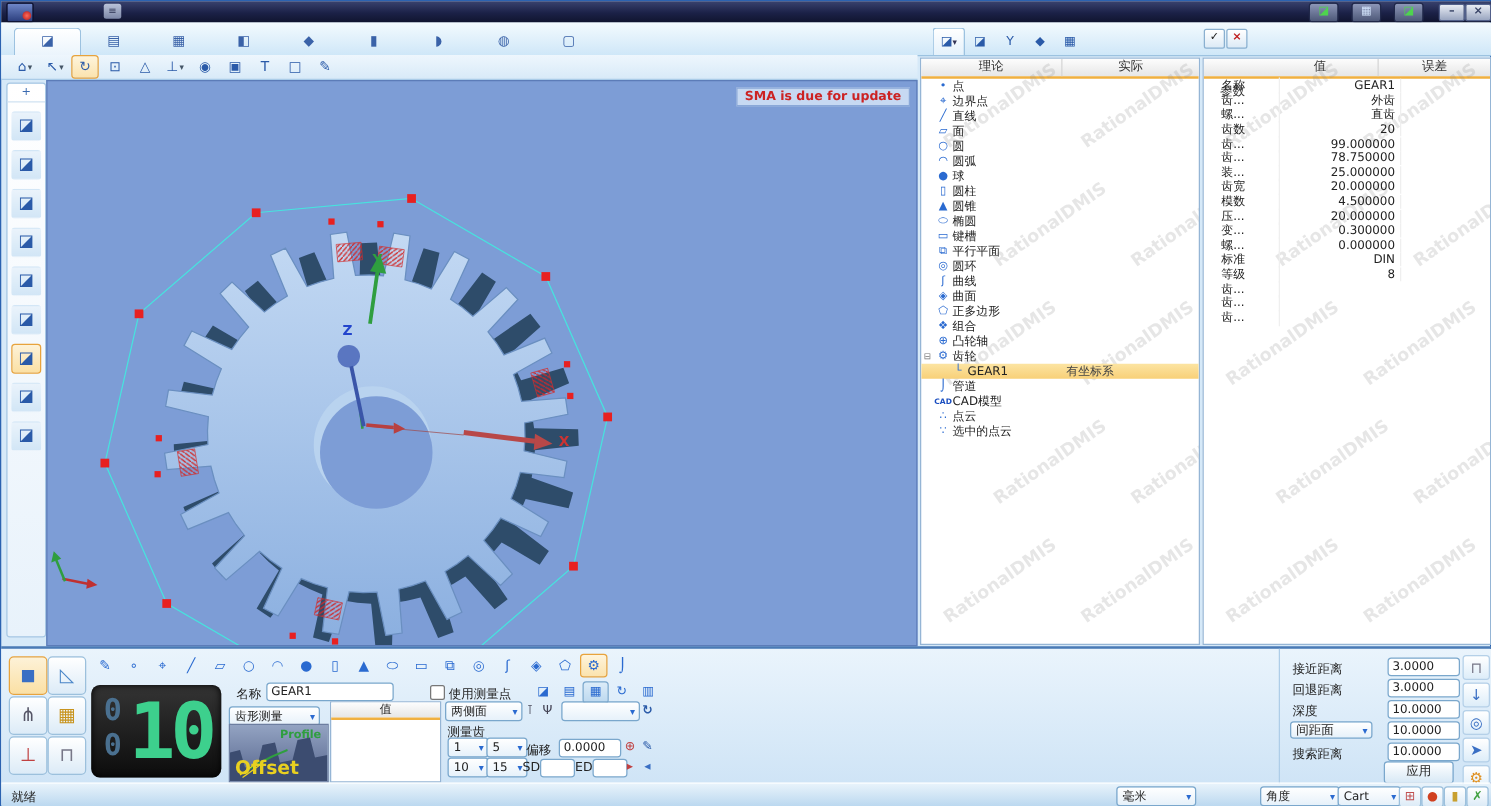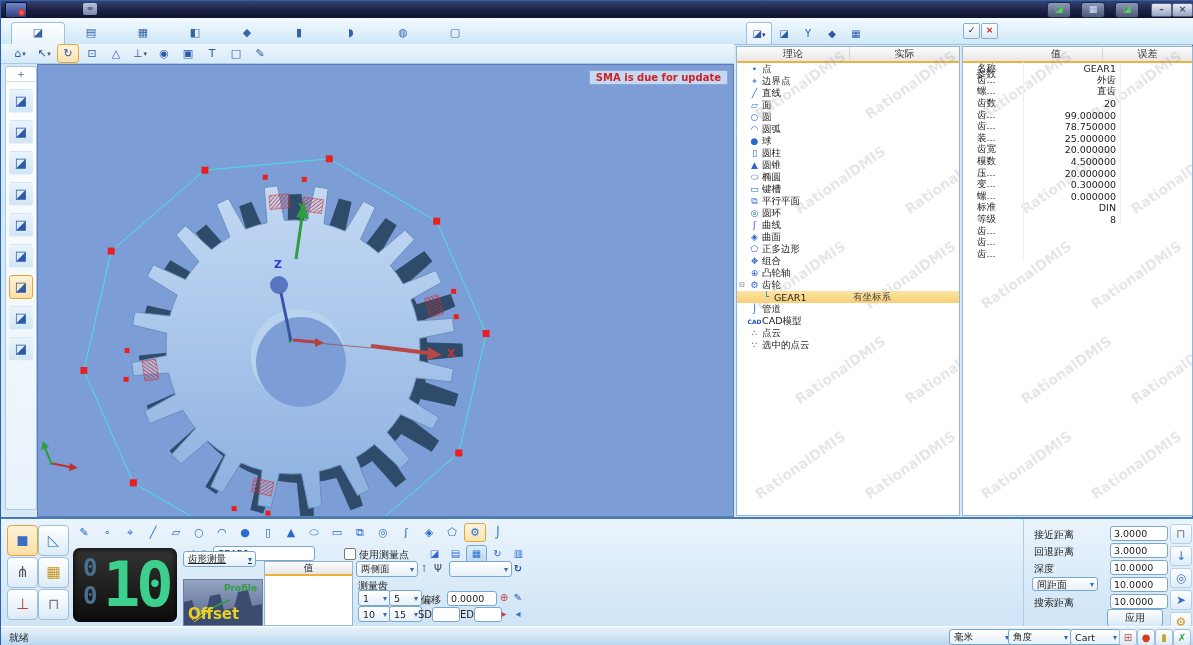--- a/index.html
+++ b/index.html
@@ -585,21 +585,21 @@
 
     <div class="minitabs">
 
     <div class="mtab"><span>◪</span></div>
         <div class="mtab"><span>▤</span></div>
         <div class="mtab active"><span>▦</span></div>
         <div class="mtab"><span>↻</span></div>
         <div class="mtab"><span>▥</span></div>
       </div>
 
-    <div class="select" style="left:182px;top:32px;width:64px;text-decoration:underline;">
+    <div class="select" style="left:182px;top:46px;width:64px;">
       <span>齿形测量</span>
         <span class="caret">▾</span>
     </div>
 
     <div class="profthumb">
       <svg width="78" height="45" viewBox="0 0 78 45" style="position:absolute;left:0;top:0;">
         <path d="M0,45 L0,22 L8,20 L12,34 L22,32 L26,16 L36,14 L40,30 L50,28 L54,12 L64,10 L68,26 L78,24 L78,45 Z" fill="#3c4c70"></path>
         <path d="M14,36 Q30,26 46,20" stroke="#2f9e3f" stroke-width="1.5" fill="none"></path>
         <path d="M8,40 L22,30 M10,42 L24,32" stroke="#e8d020" stroke-width="1" fill="none"></path>
       </svg>
@@ -703,21 +703,21 @@
         <div class="rsicon" style="color: rgb(58, 111, 196);"><span>↓</span></div>
         <div class="rsicon" style="color: rgb(58, 111, 196);"><span>◎</span></div>
         <div class="rsicon" style="color: rgb(58, 111, 196);"><span>➤</span></div>
         <div class="rsicon" style="color: rgb(224, 144, 32);"><span>⚙</span></div>
         <div class="rsicon" style="color: rgb(192, 64, 64);"><span>▾</span></div>
       </div>
   </div>
 
   <div class="statusbar">
     <span class="sb-ready">就绪</span>
-    <div class="select" style="left:948px;top:2px;width:55px;">
+    <div class="select" style="left:892px;top:2px;width:55px;">
       <span>毫米</span>
         <span class="caret">▾</span>
     </div>
     <div class="select" style="left:1007px;top:2px;width:55px;">
       <span>角度</span>
         <span class="caret">▾</span>
     </div>
     <div class="select" style="left:1069px;top:2px;width:42px;">
       <span>Cart</span>
         <span class="caret">▾</span>

